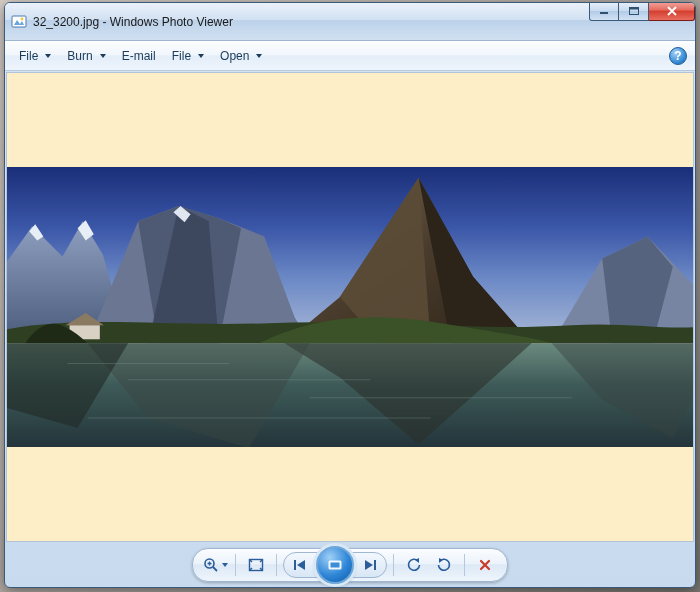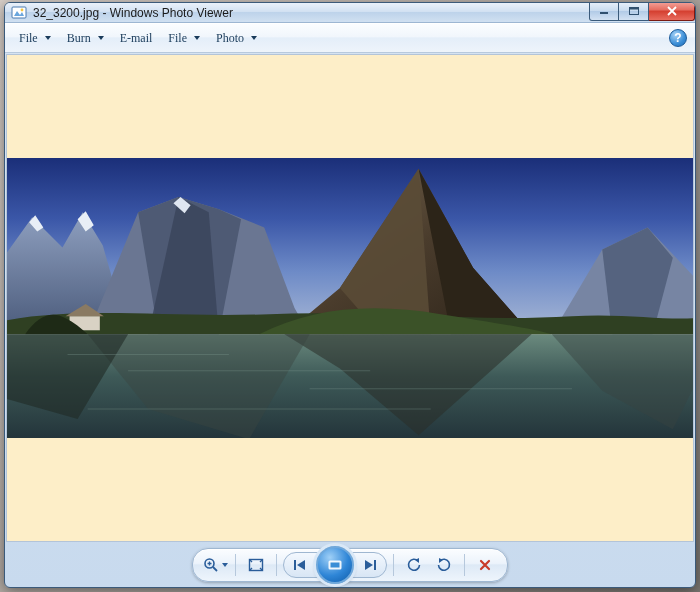--- a/index.html
+++ b/index.html
@@ -14,21 +14,21 @@
   .window {
     position: absolute; left: 4px; top: 2px; right: 4px; bottom: 4px;
     border: 1px solid #3b5a7a;
     border-radius: 6px;
     background: linear-gradient(to bottom, #d7e4f2 0%, #c8daee 100%);
     box-shadow: 0 3px 14px rgba(0,0,0,.45);
     display: flex; flex-direction: column;
     overflow: hidden;
   }
   .titlebar {
-    height: 20px;
+    height: 38px;
     background: linear-gradient(to bottom, #eaf1fa 0%, #d2e1f2 45%, #bcd2ea 46%, #d0e0f1 100%);
     display: flex; align-items: center;
     padding: 0 0 0 6px;
     border-bottom: 1px solid #9db6d2;
     position: relative;
   }
   .titlebar .appicon {
     width: 16px; height: 16px; margin-right: 6px;
     display: flex; align-items: center; justify-content: center;
   }
@@ -68,21 +68,20 @@
     display: flex; align-items: center;
     padding: 0 6px;
     position: relative;
   }
   .menu-item {
     display: flex; align-items: center; gap: 5px;
     padding: 3px 8px;
     color: #1a3b5a;
     border-radius: 3px;
     cursor: default;
-    font-family: Liberation Serif, serif;
   }
   .dropdown-arrow {
     width: 0; height: 0;
     border-left: 3px solid transparent;
     border-right: 3px solid transparent;
     border-top: 4px solid #1a3b5a;
     margin-left: 2px;
   }
   .help-btn {
     position: absolute; right: 8px; top: 50%; transform: translateY(-50%);
@@ -206,21 +205,21 @@
       <span class="dropdown-arrow"></span>
     </div>
     <div class="menu-item">
       <span>E-mail</span>
     </div>
     <div class="menu-item">
       <span>File</span>
       <span class="dropdown-arrow"></span>
     </div>
     <div class="menu-item">
-      <span>Photo</span>
+      <span>Open</span>
       <span class="dropdown-arrow"></span>
     </div>
     <div class="help-btn">
       <span>?</span>
     </div>
   </div>
 
   <div class="viewport">
     <div class="photo" aria-label="Mountain landscape with lake">
       <svg viewBox="0 0 680 280" preserveAspectRatio="xMidYMid slice">

